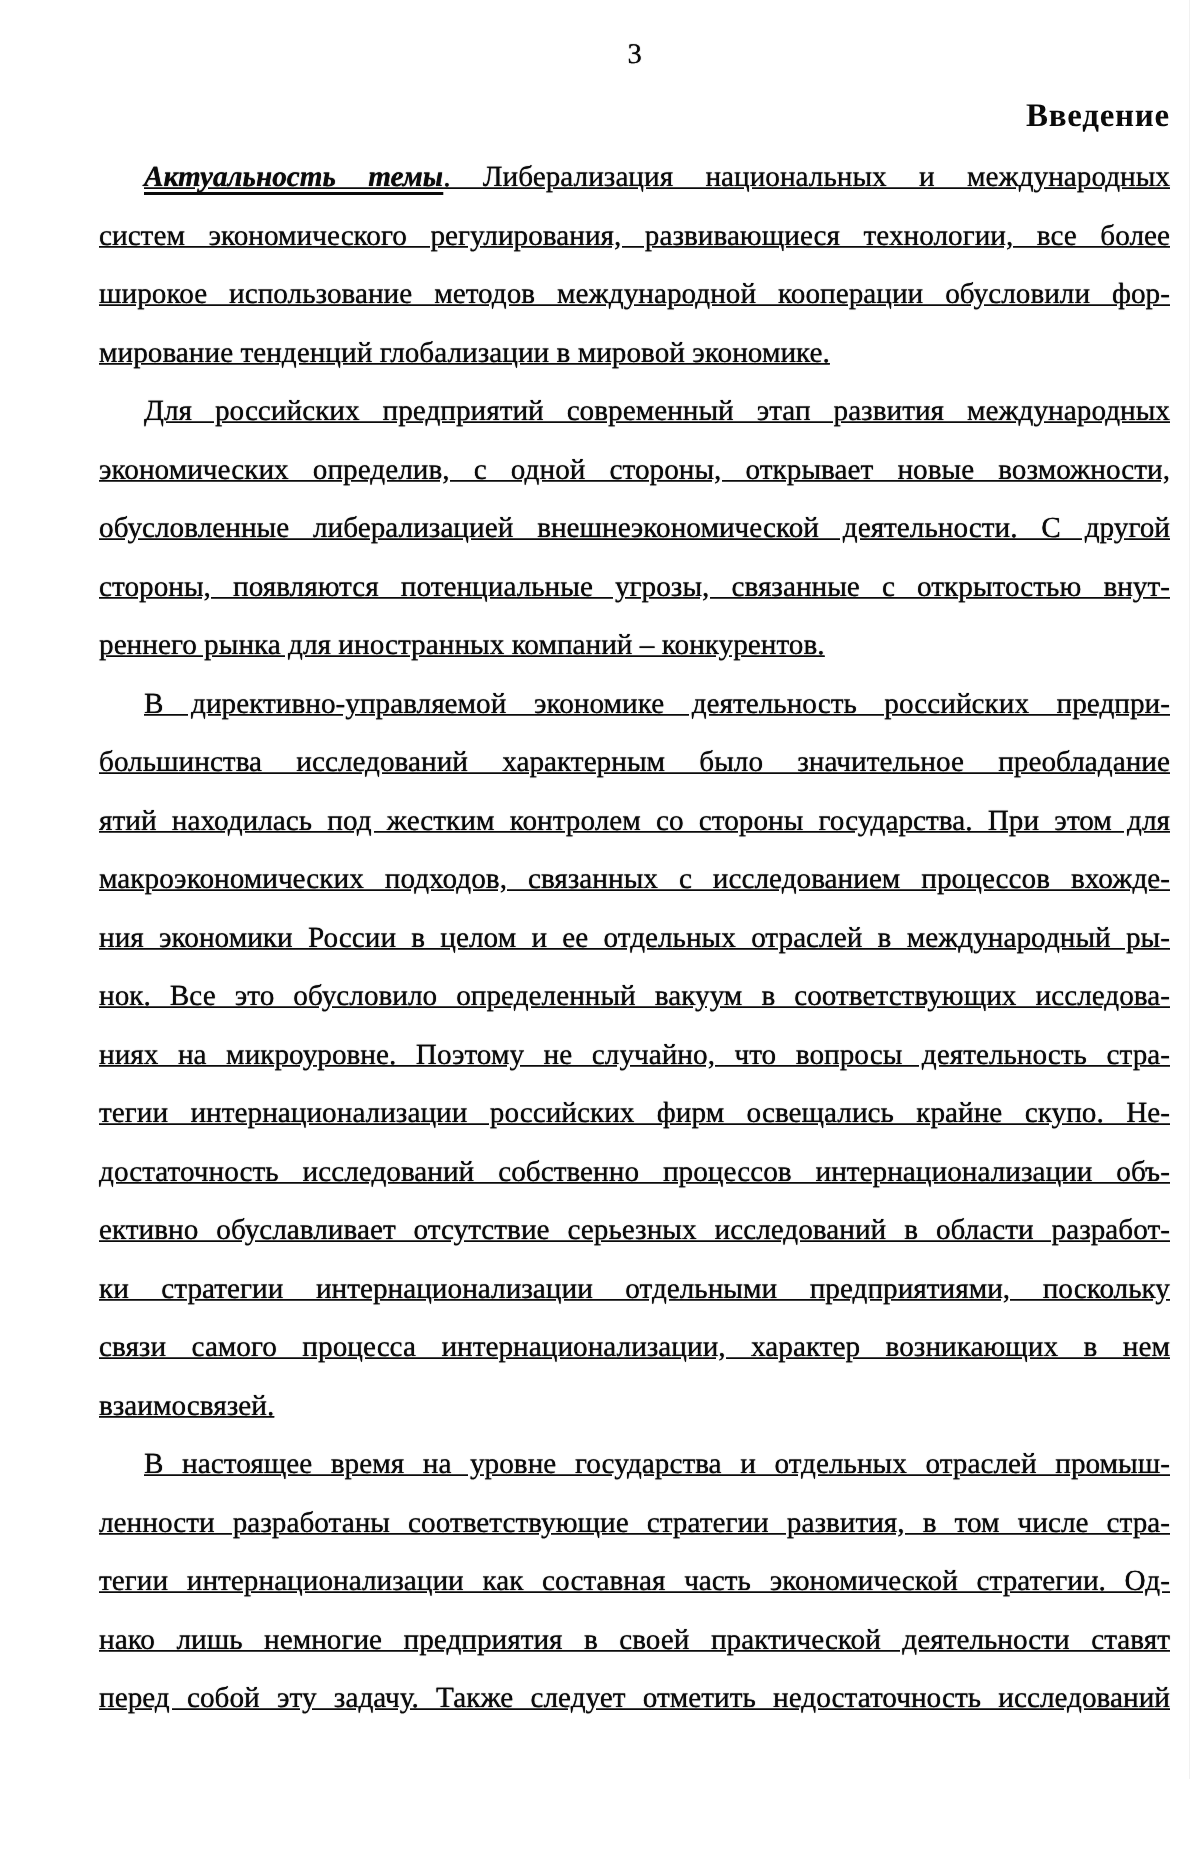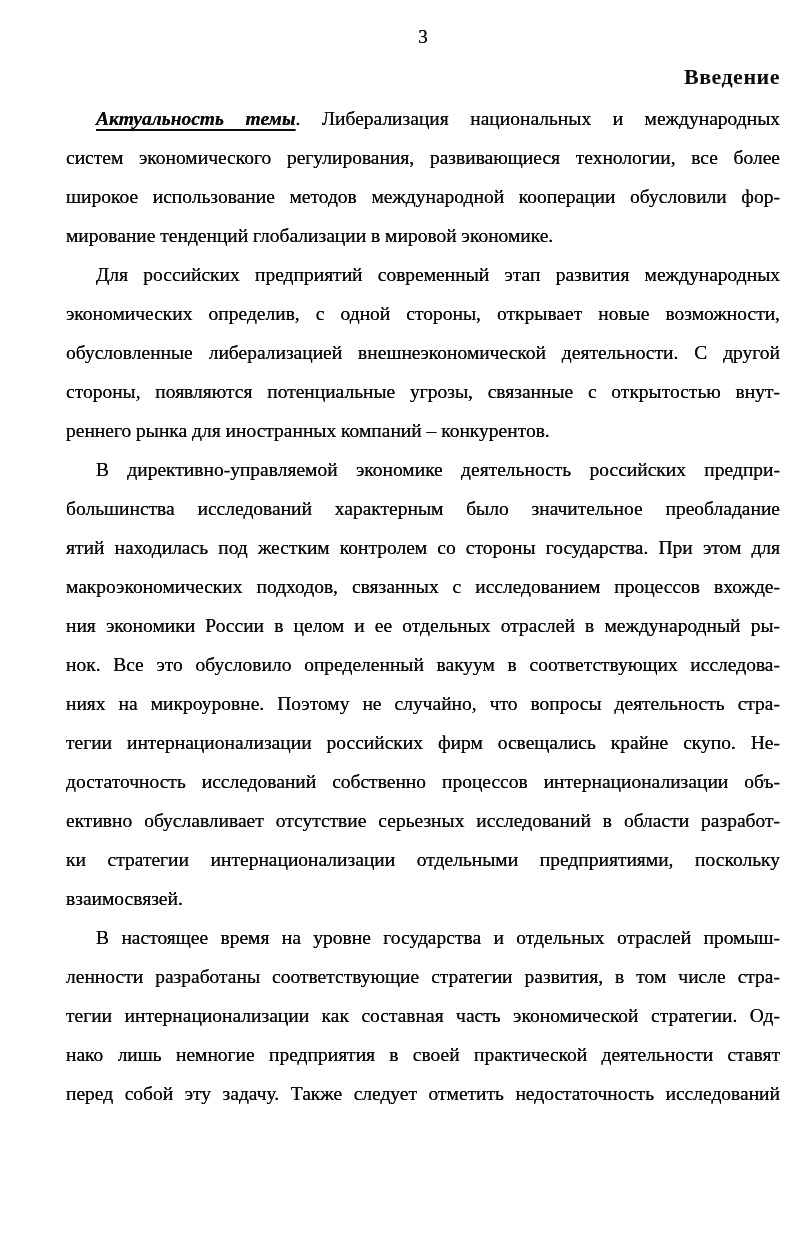--- a/index.html
+++ b/index.html
@@ -44,20 +44,21 @@
   }
   .line {
     height: 39px;
     line-height: 39px;
     font-size: 19.5px;
     text-align: justify;
     text-align-last: justify;
     white-space: normal;
     text-shadow: 0 0 0.6px currentColor;
     overflow: visible;
+    text-decoration: underline;
   }
   .line.indent {
     padding-left: 30px;
   }
   .line.para-end {
     text-align: left;
     text-align-last: left;
   }
   .term {
     font-weight: bold;
@@ -94,20 +95,21 @@
       <div class="line">большинства исследований характерным было значительное преобладание</div>
       <div class="line">ятий находилась под жестким контролем со стороны государства. При этом для</div>
       <div class="line">макроэкономических подходов, связанных с исследованием процессов вхожде-</div>
       <div class="line">ния экономики России в целом и ее отдельных отраслей в международный ры-</div>
       <div class="line">нок. Все это обусловило определенный вакуум в соответствующих исследова-</div>
       <div class="line">ниях на микроуровне. Поэтому не случайно, что вопросы деятельность стра-</div>
       <div class="line">тегии интернационализации российских фирм освещались крайне скупо. Не-</div>
       <div class="line">достаточность исследований собственно процессов интернационализации объ-</div>
       <div class="line">ективно обуславливает отсутствие серьезных исследований в области разработ-</div>
       <div class="line">ки стратегии интернационализации отдельными предприятиями, поскольку</div>
+      <div class="line">связи самого процесса интернационализации, характер возникающих в нем</div>
       <div class="line para-end">взаимосвязей.</div>
 
       <div class="line indent">В настоящее время на уровне государства и отдельных отраслей промыш-</div>
       <div class="line">ленности разработаны соответствующие стратегии развития, в том числе стра-</div>
       <div class="line">тегии интернационализации как составная часть экономической стратегии. Од-</div>
       <div class="line">нако лишь немногие предприятия в своей практической деятельности ставят</div>
       <div class="line">перед собой эту задачу. Также следует отметить недостаточность исследований</div>
 
     </div>
   </div>

